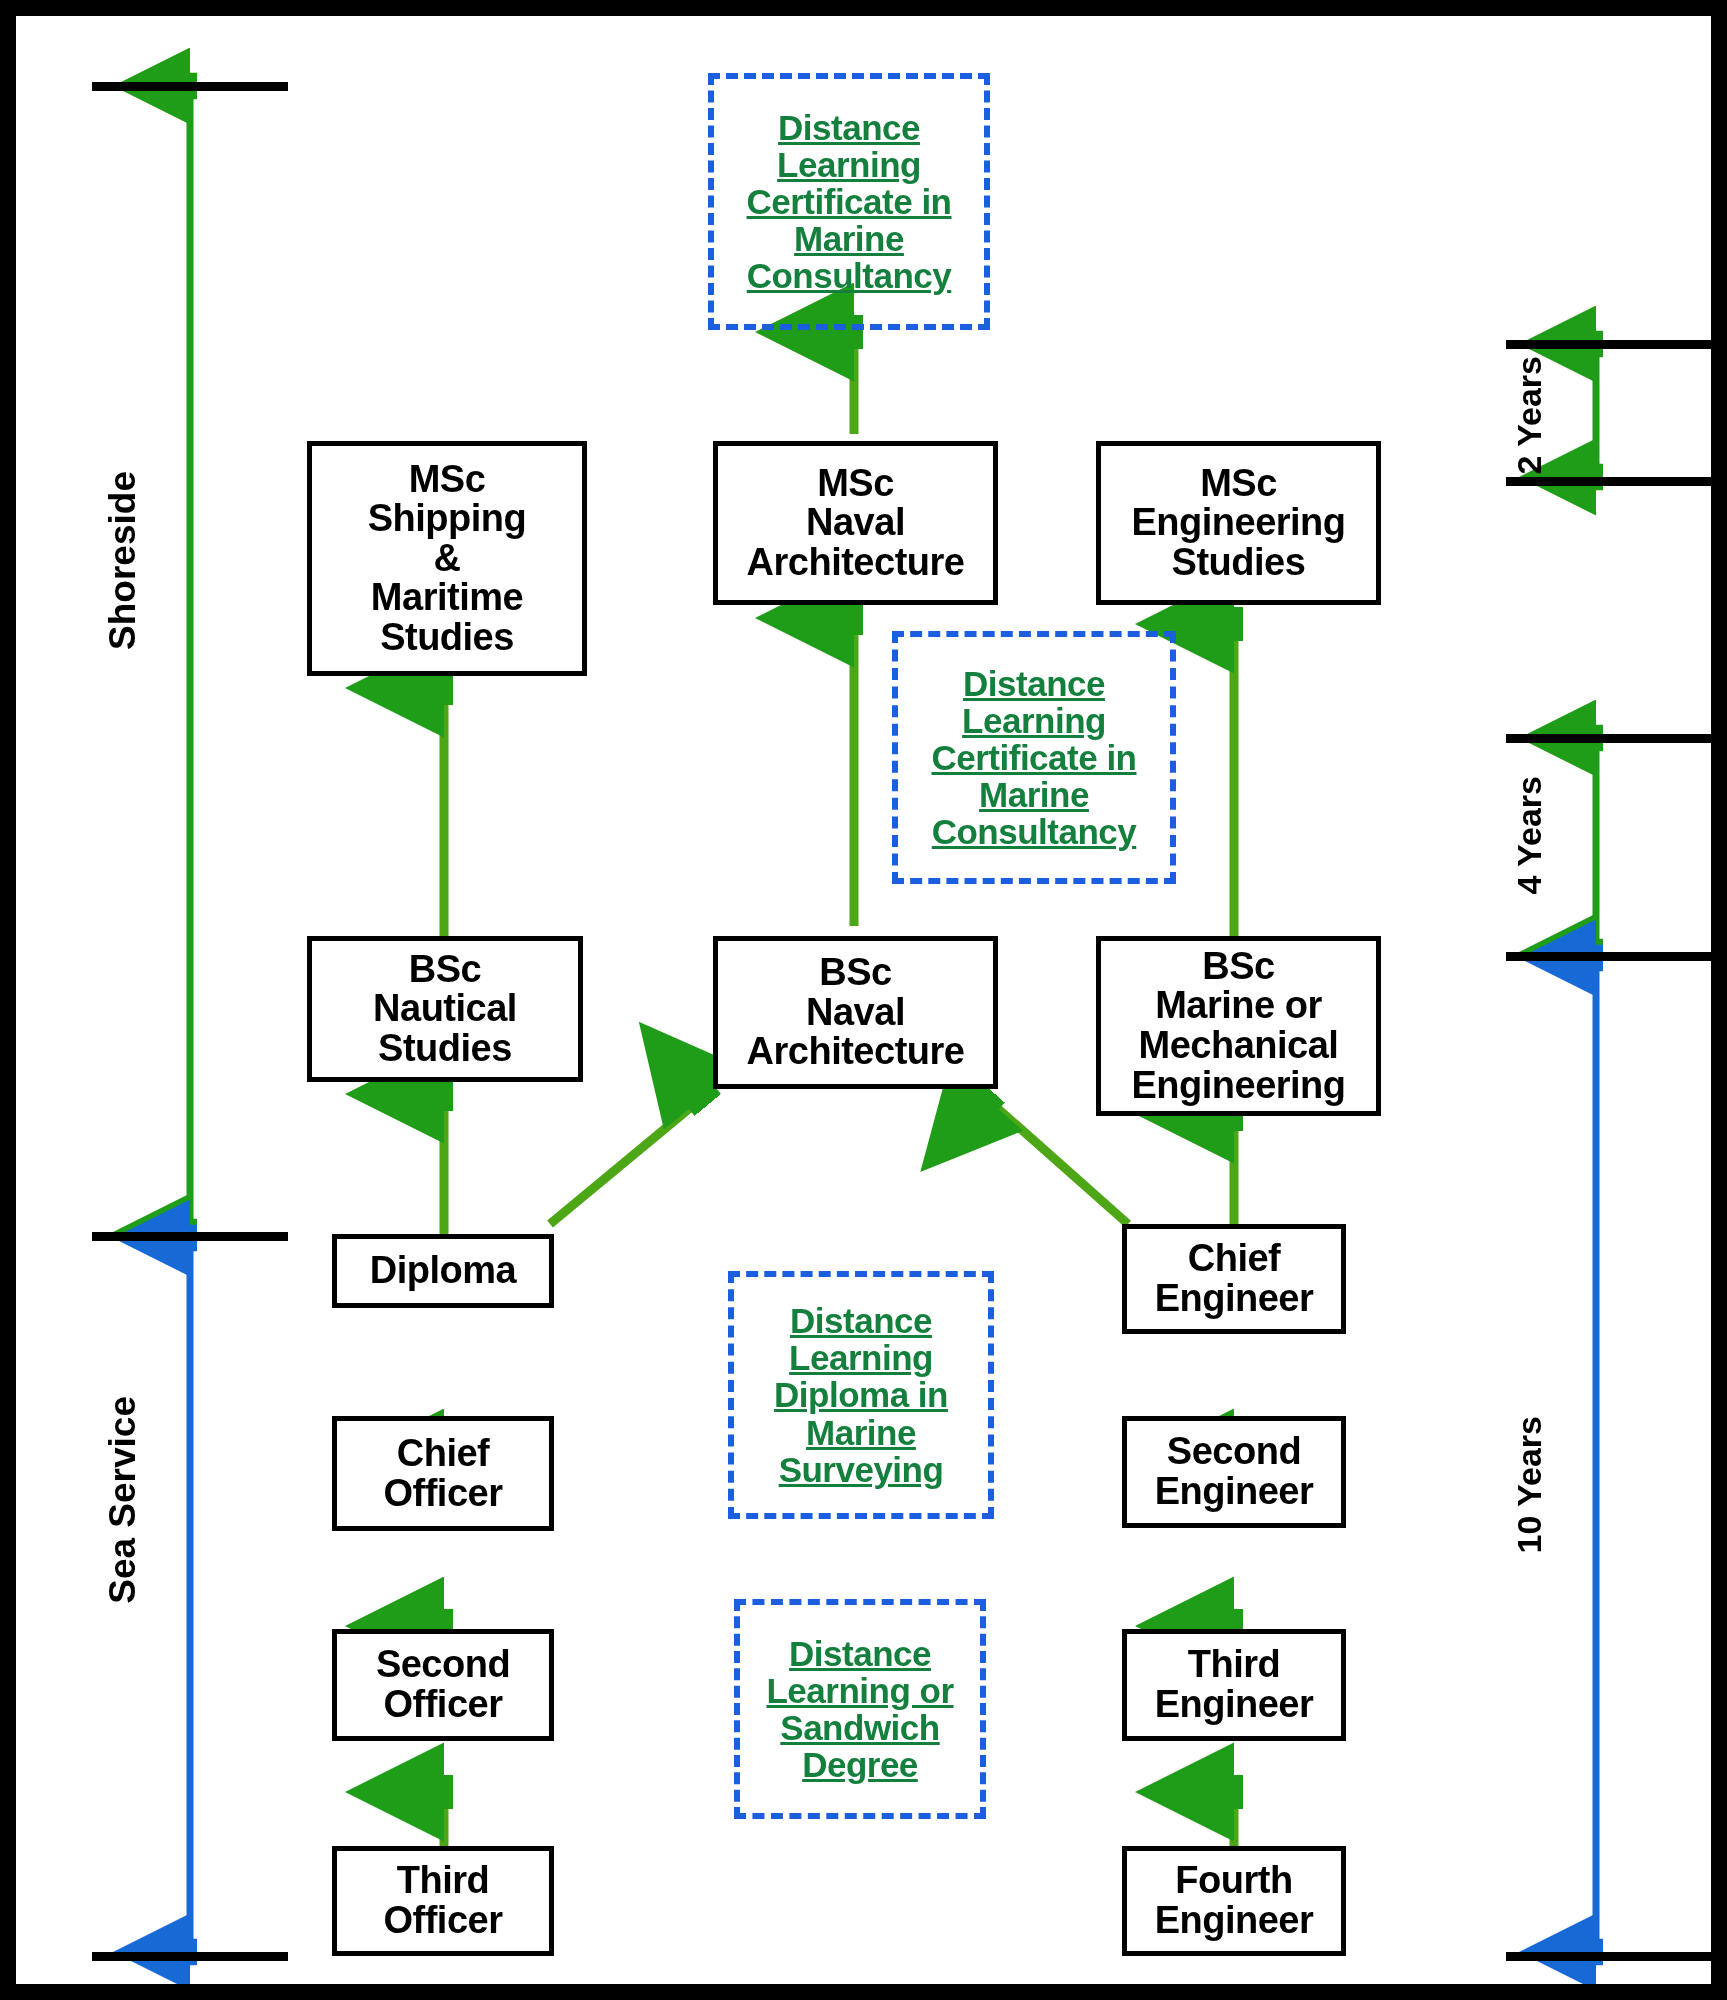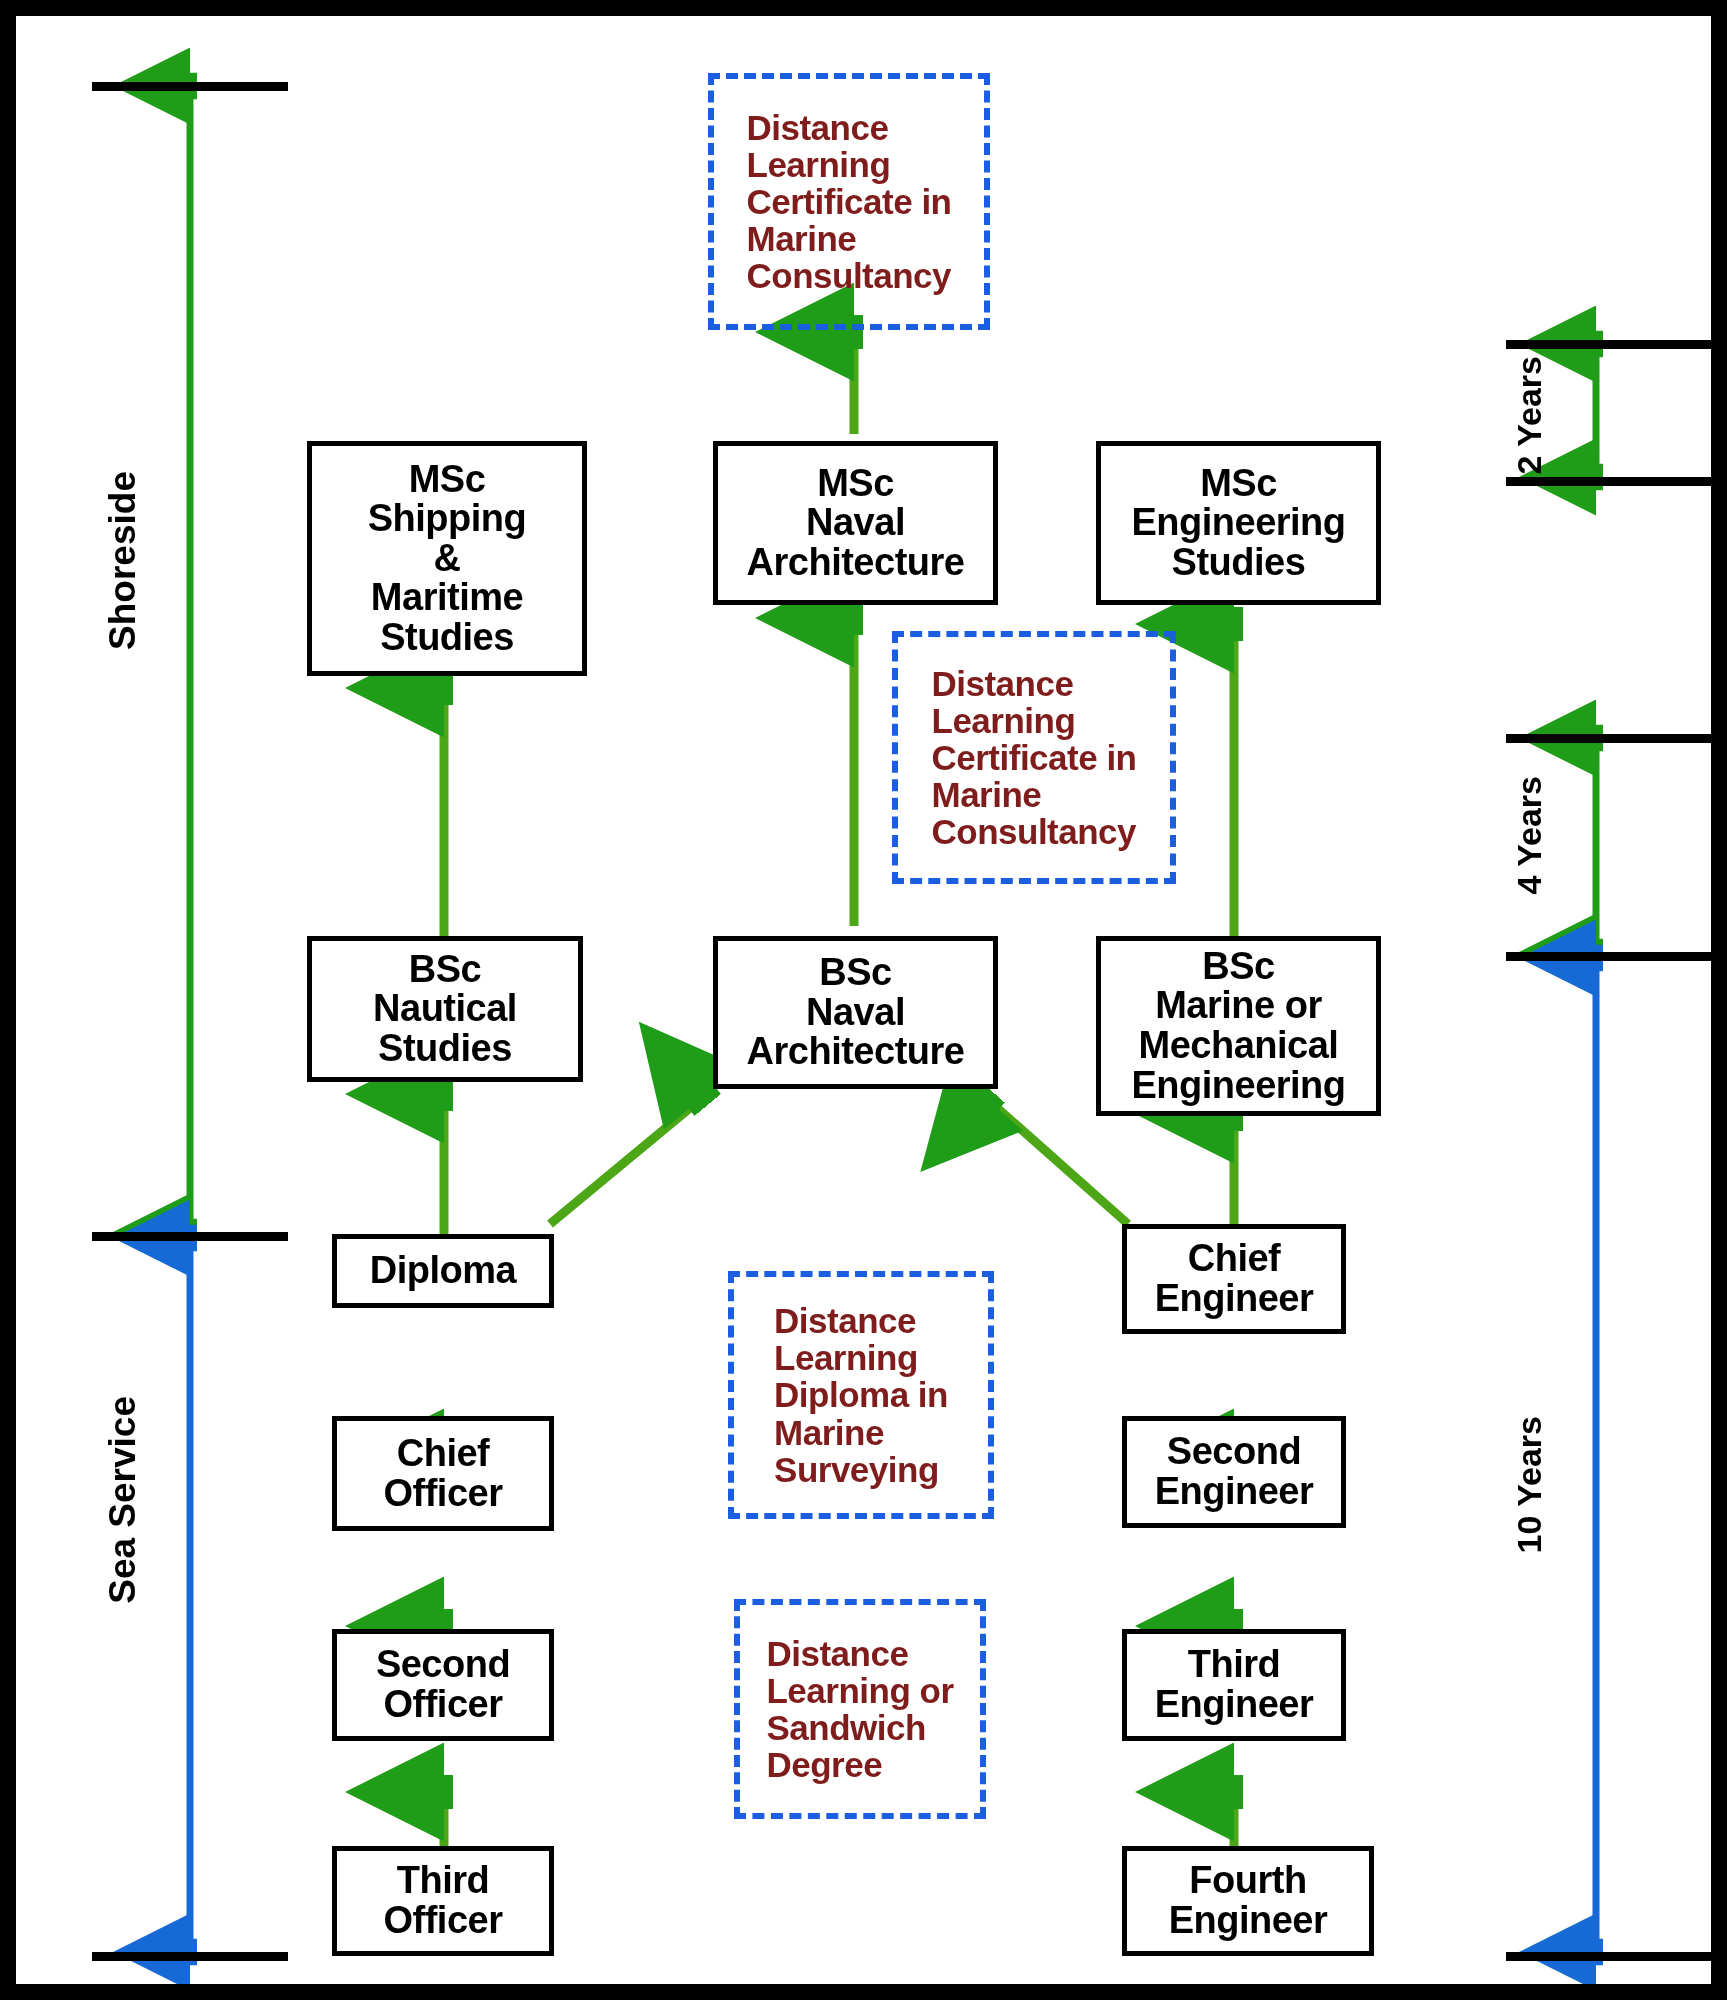--- a/index.html
+++ b/index.html
@@ -29,26 +29,28 @@
     white-space:pre-line;
   }
   .dashed{
     position:absolute;
     border:6px dashed #1b5fe0;
     background:transparent;
     box-sizing:border-box;
     display:flex;
     align-items:center;
     justify-content:center;
+    text-align:center;
     font-weight:bold;
-    color:#7f1d1d;
+    color:#15803d;
     line-height:1.06;
     letter-spacing:-0.5px;
     z-index:6;
     white-space:pre-line;
+    text-decoration:underline;
   }
   .tick{
     position:absolute;
     background:#000000;
     height:9px;
     z-index:4;
   }
   .vlabel{
     position:absolute;
     font-weight:bold;
@@ -192,16 +194,16 @@
 
   <div class="box" style="left:1106px;top:1208px;width:224px;height:110px;font-size:38px;">Chief
 Engineer</div>
 
   <div class="box" style="left:1106px;top:1400px;width:224px;height:112px;font-size:38px;">Second
 Engineer</div>
 
   <div class="box" style="left:1106px;top:1613px;width:224px;height:112px;font-size:38px;">Third
 Engineer</div>
 
-  <div class="box" style="left:1106px;top:1830px;width:252px;height:110px;font-size:38px;">Fourth
+  <div class="box" style="left:1106px;top:1830px;width:224px;height:110px;font-size:38px;">Fourth
 Engineer</div>
 
 </div>
 
 </body></html>

